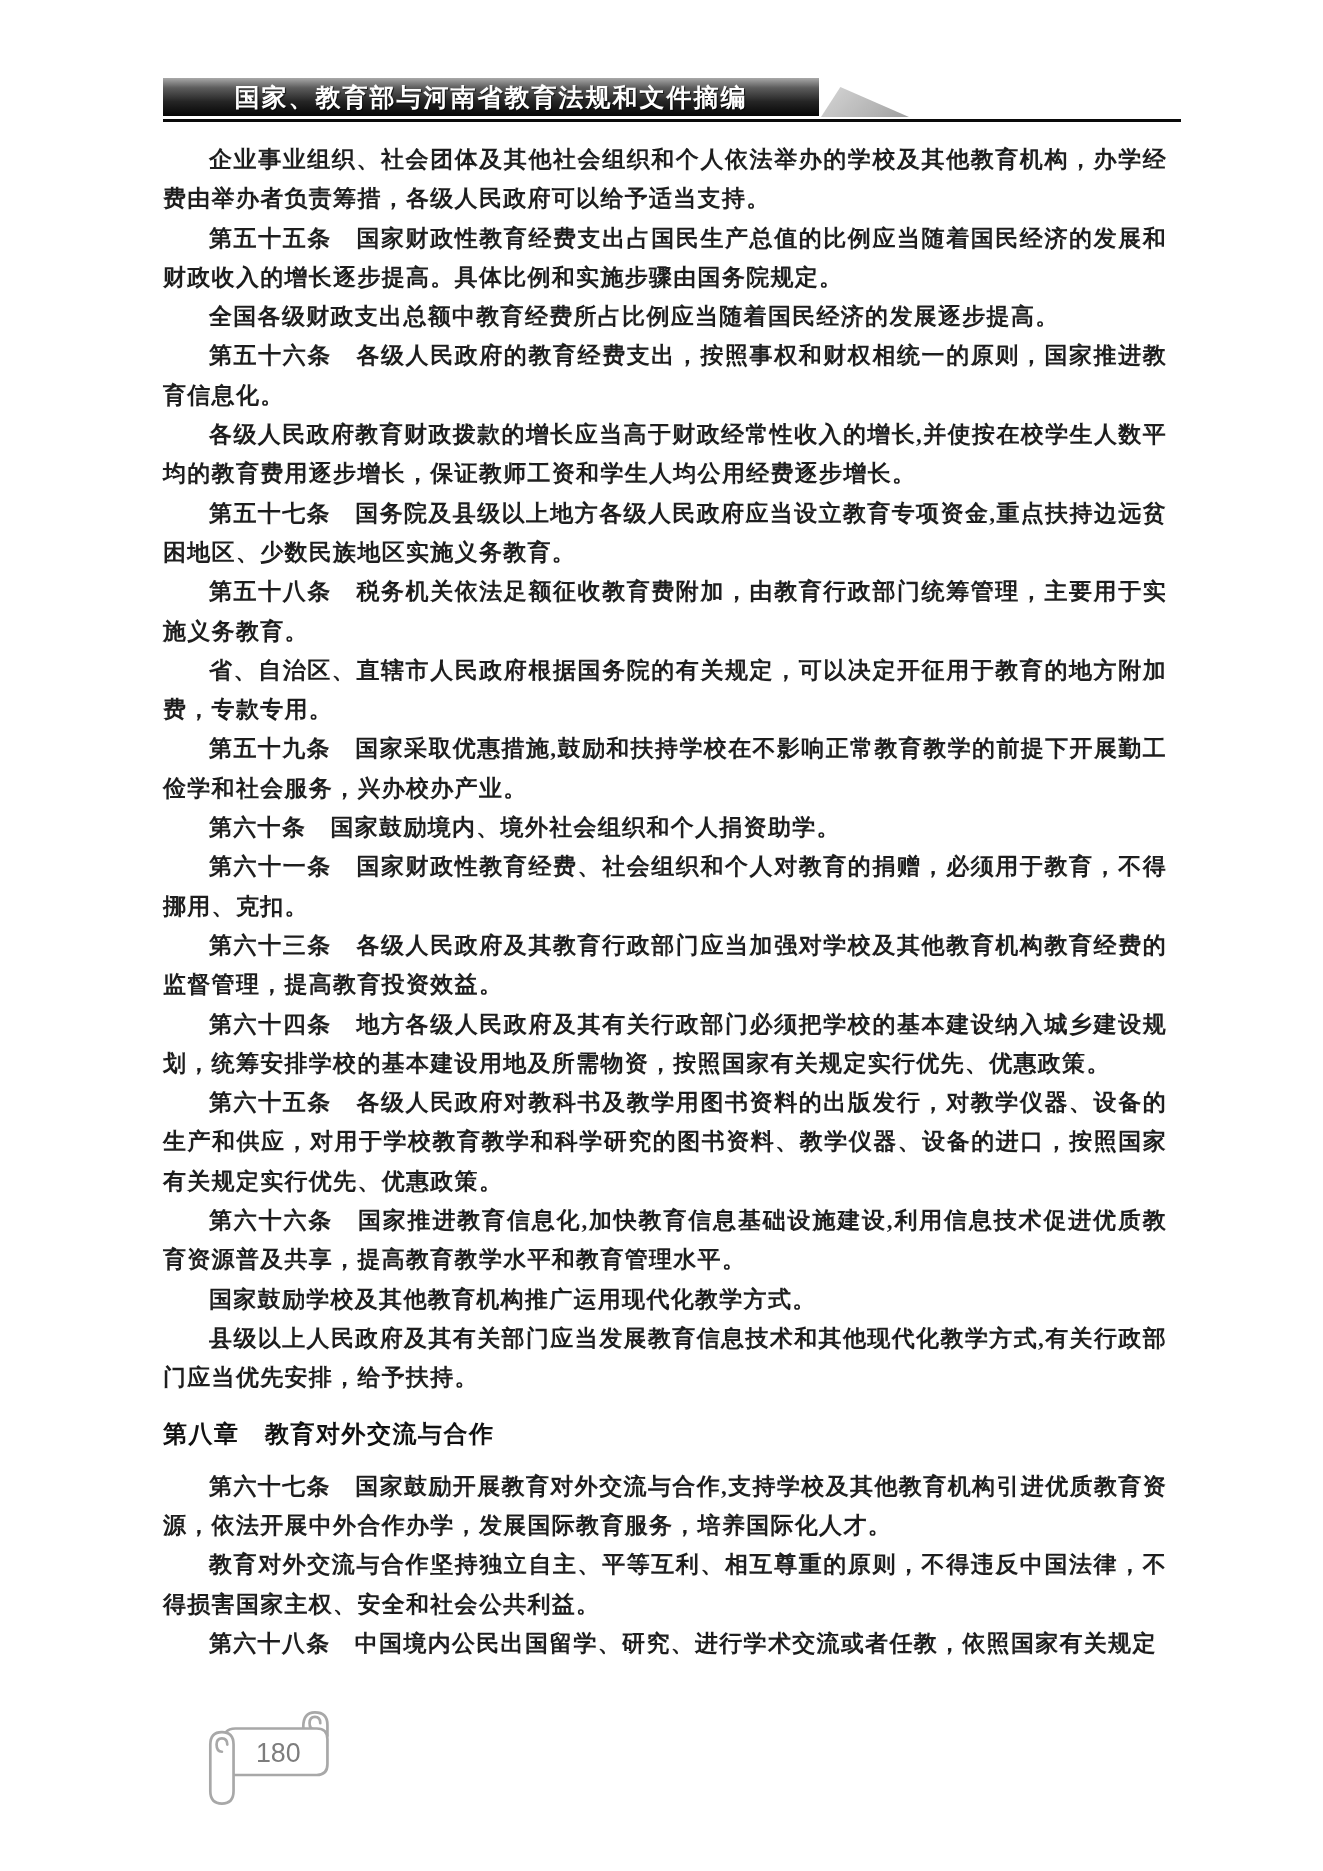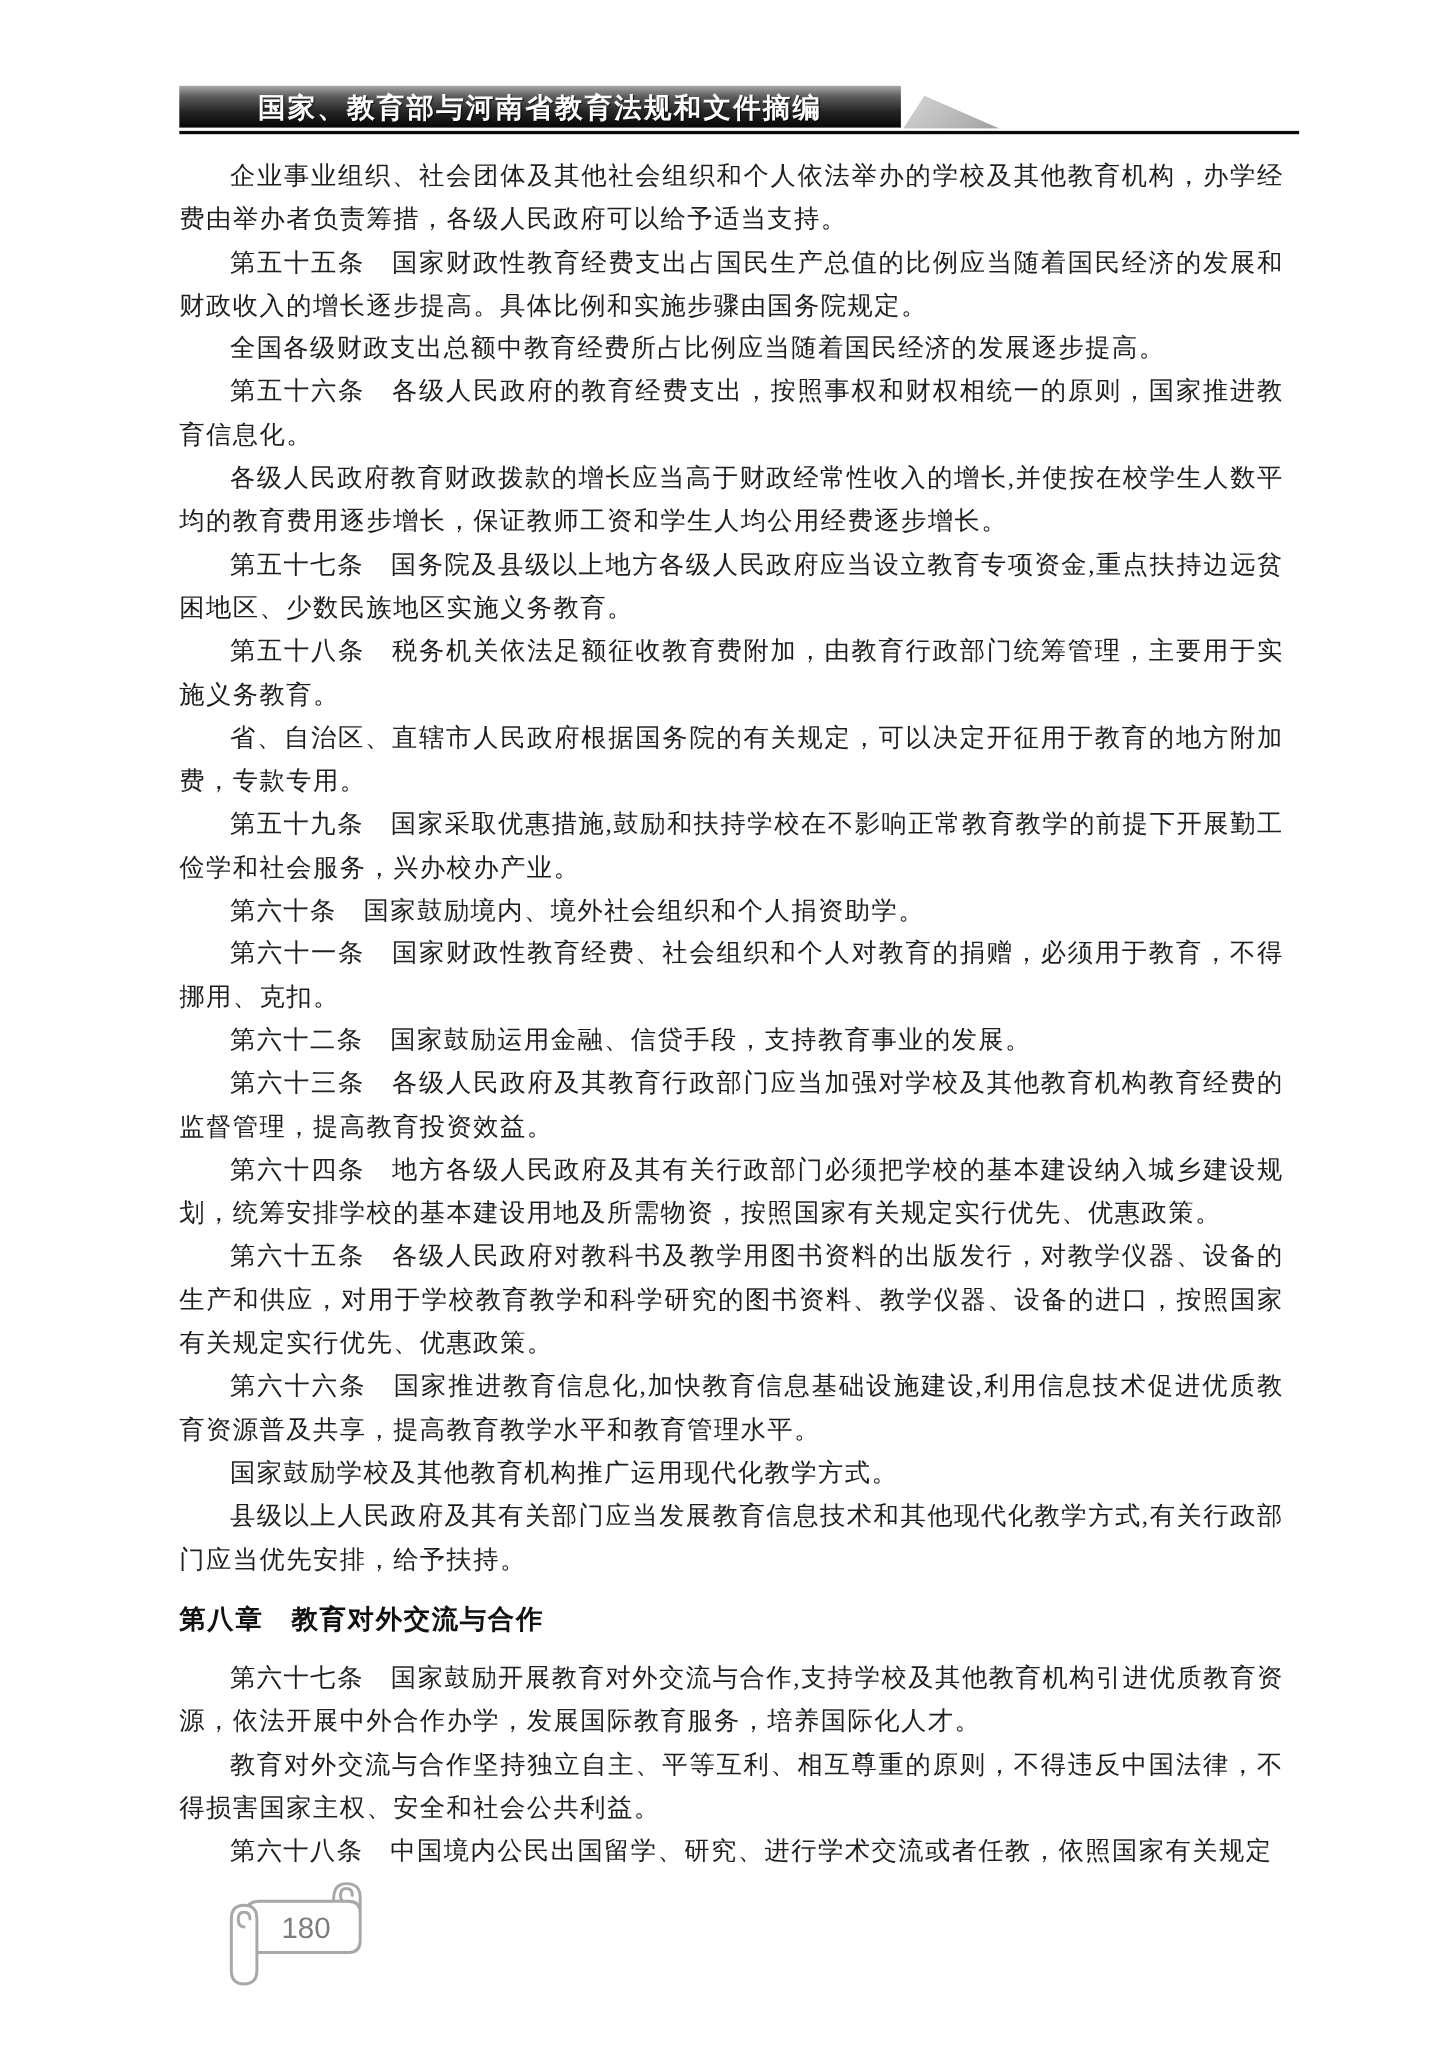--- a/index.html
+++ b/index.html
@@ -36,21 +36,21 @@
   }
 
   
   .doc-body {
     position: absolute; left: 163px; top: 140px; width: 1004px;
     font-size: 23px; line-height: 39.3px; color: #1e1e1e;
     letter-spacing: 1.3px;
     text-align: justify;
   }
   .doc-body p {
-    margin: 0; text-indent: 2em;
+    margin: 0; text-indent: 2em; font-weight: bold;
   }
   .chapter-heading {
     font-weight: bold; text-align: left; text-indent: 0 !important;
     font-size: 24px; color: #111111;
     margin: 17px 0 13px 0 !important;
     letter-spacing: 1.5px;
   }
 
   
   .footer-scroll {
@@ -92,21 +92,20 @@
         <p>第五十八条　税务机关依法足额征收教育费附加，由教育行政部门统筹管理，主要用于实施义务教育。</p>
 
         <p>省、自治区、直辖市人民政府根据国务院的有关规定，可以决定开征用于教育的地方附加费，专款专用。</p>
 
         <p>第五十九条　国家采取优惠措施,鼓励和扶持学校在不影响正常教育教学的前提下开展勤工俭学和社会服务，兴办校办产业。</p>
 
         <p>第六十条　国家鼓励境内、境外社会组织和个人捐资助学。</p>
 
         <p>第六十一条　国家财政性教育经费、社会组织和个人对教育的捐赠，必须用于教育，不得挪用、克扣。</p>
 
-        <p>第六十二条　国家鼓励运用金融、信贷手段，支持教育事业的发展。</p>
 
         <p>第六十三条　各级人民政府及其教育行政部门应当加强对学校及其他教育机构教育经费的监督管理，提高教育投资效益。</p>
 
         <p>第六十四条　地方各级人民政府及其有关行政部门必须把学校的基本建设纳入城乡建设规划，统筹安排学校的基本建设用地及所需物资，按照国家有关规定实行优先、优惠政策。</p>
 
         <p>第六十五条　各级人民政府对教科书及教学用图书资料的出版发行，对教学仪器、设备的生产和供应，对用于学校教育教学和科学研究的图书资料、教学仪器、设备的进口，按照国家有关规定实行优先、优惠政策。</p>
 
         <p>第六十六条　国家推进教育信息化,加快教育信息基础设施建设,利用信息技术促进优质教育资源普及共享，提高教育教学水平和教育管理水平。</p>
 
         <p>国家鼓励学校及其他教育机构推广运用现代化教学方式。</p>

